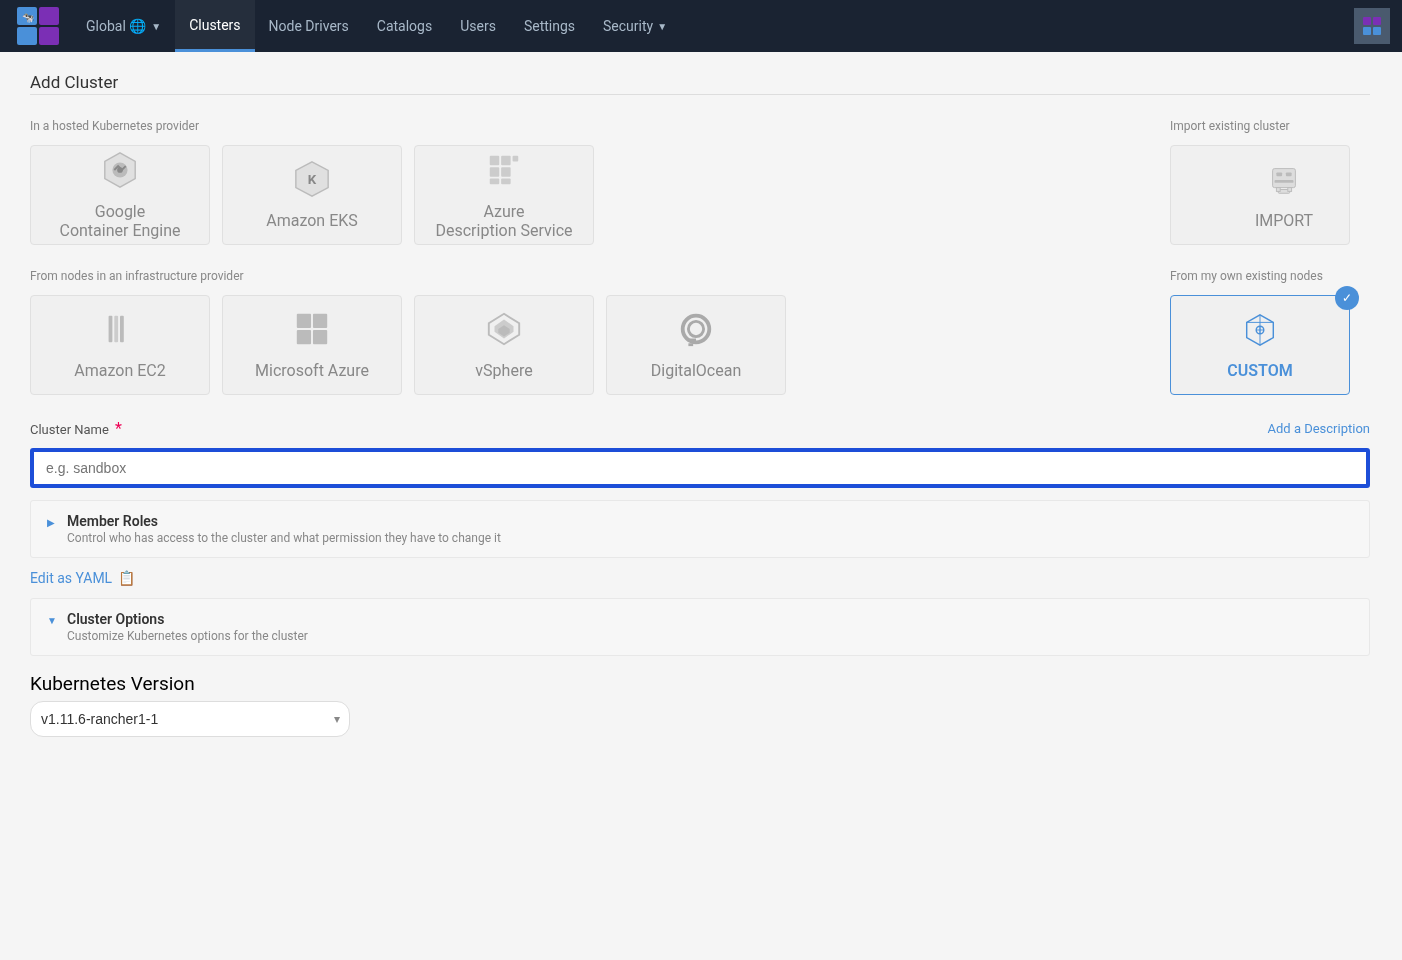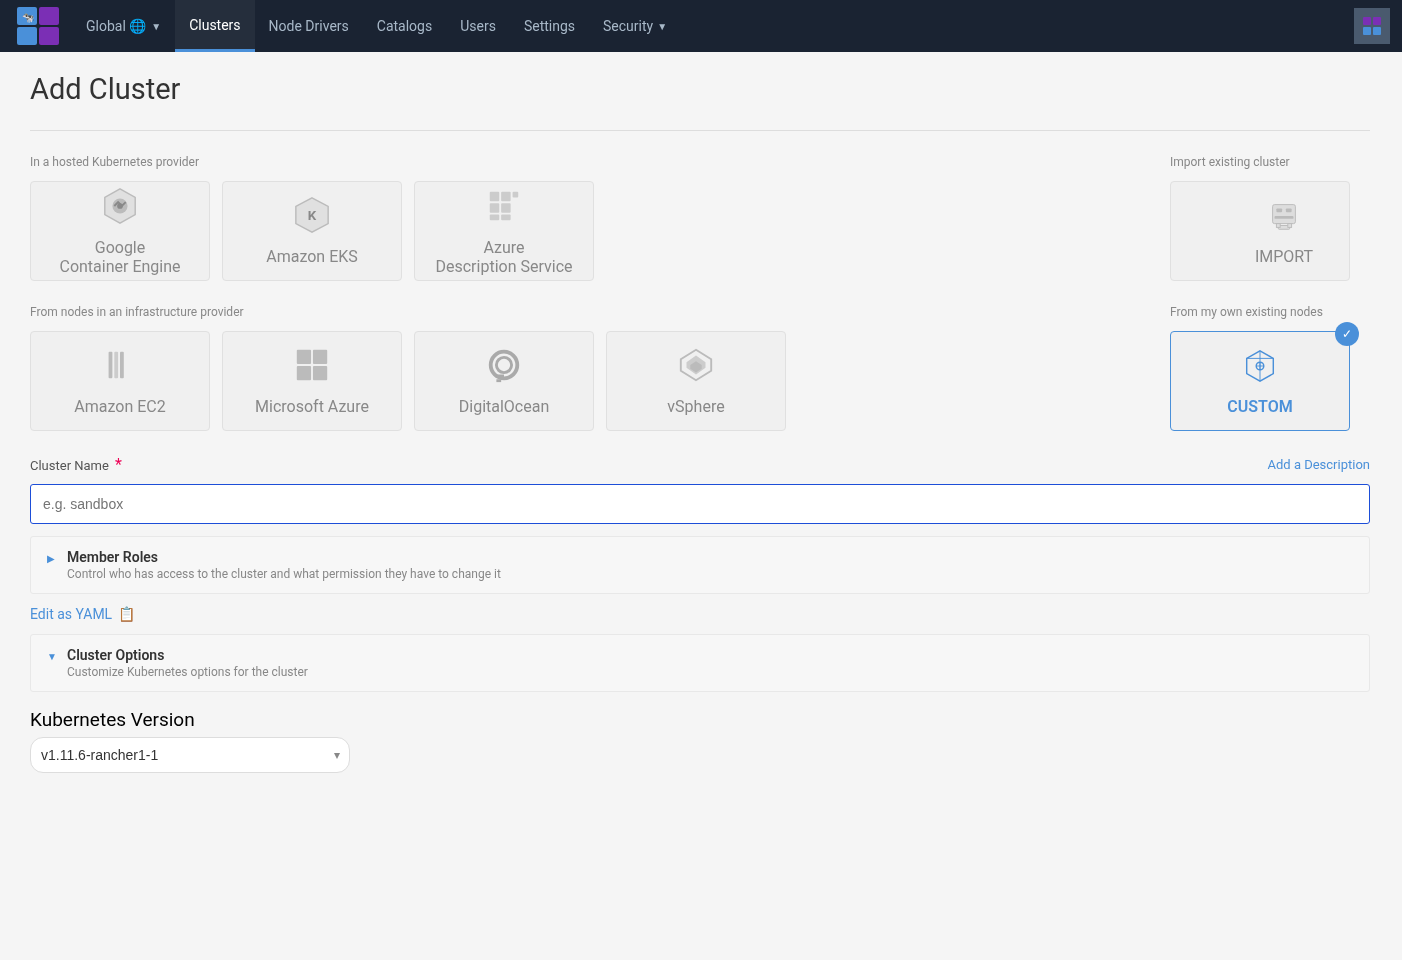--- a/index.html
+++ b/index.html
@@ -62,24 +62,24 @@
       justify-content: center;
     }
 
     
     .main {
       padding: 20px 30px;
       max-width: 1400px;
     }
 
     .page-title {
-      font-size: 29px;
+      font-size: 17px;
       font-weight: 400;
       color: #333;
-      margin-bottom: 24px;
+      margin-bottom: 2px;
     }
 
     .divider {
       border: none;
       border-top: 1px solid #ddd;
       margin-bottom: 24px;
     }
 
     
     .section-label {
@@ -173,21 +173,21 @@
     .add-desc-link {
       font-size: 13px;
       color: #4a90d9;
       cursor: pointer;
       text-decoration: none;
     }
 
     .form-input {
       width: 100%;
       height: 40px;
-      border: 1px solid #1d4ed8;
+      border: 4px solid #1d4ed8;
       border-radius: 3px;
       padding: 0 12px;
       font-size: 14px;
       color: #333;
       background: #fff;
       outline: none;
     }
 
     
     .collapsible {
@@ -428,41 +428,41 @@
               <rect x="4" y="4" width="15" height="15" fill="#bbb" rx="1"></rect>
               <rect x="21" y="4" width="15" height="15" fill="#bbb" rx="1"></rect>
               <rect x="4" y="21" width="15" height="15" fill="#bbb" rx="1"></rect>
               <rect x="21" y="21" width="15" height="15" fill="#bbb" rx="1"></rect>
             </svg>
           </div>
           <div class="provider-name">Microsoft Azure</div>
         </div>
 
         <div class="provider-card">
+          <div class="provider-icon vsphere-icon">
+            <svg viewBox="0 0 40 40" fill="none">
+
+              <polygon points="20,4 36,14 36,26 20,36 4,26 4,14" fill="none" stroke="#bbb" stroke-width="2"></polygon>
+              <polygon points="20,10 30,17 30,23 20,30 10,23 10,17" fill="#ccc"></polygon>
+              <polygon points="20,16 26,20 26,24 20,28 14,24 14,20" fill="#bbb"></polygon>
+            </svg>
+          </div>
+          <div class="provider-name">vSphere</div>
+        </div>
+
+        <div class="provider-card">
           <div class="provider-icon do-icon">
             <svg viewBox="0 0 40 40" fill="none">
               <circle cx="20" cy="20" r="14" fill="none" stroke="#aaa" stroke-width="4"></circle>
               <circle cx="20" cy="20" r="8" fill="none" stroke="#aaa" stroke-width="3"></circle>
               <rect x="12" y="30" width="8" height="3" fill="#aaa"></rect>
               <rect x="12" y="35" width="5" height="3" fill="#aaa"></rect>
             </svg>
           </div>
           <div class="provider-name">DigitalOcean</div>
-        </div>
-
-        <div class="provider-card">
-          <div class="provider-icon vsphere-icon">
-            <svg viewBox="0 0 40 40" fill="none">
-
-              <polygon points="20,4 36,14 36,26 20,36 4,26 4,14" fill="none" stroke="#bbb" stroke-width="2"></polygon>
-              <polygon points="20,10 30,17 30,23 20,30 10,23 10,17" fill="#ccc"></polygon>
-              <polygon points="20,16 26,20 26,24 20,28 14,24 14,20" fill="#bbb"></polygon>
-            </svg>
-          </div>
-          <div class="provider-name">vSphere</div>
         </div>
 
       </div>
     </div>
 
     <div class="providers-side">
       <div class="section-label">From my own existing nodes</div>
       <div class="provider-card selected" style="width:180px;">
         <div class="check-badge">✓</div>
         <div class="custom-icon-svg">

